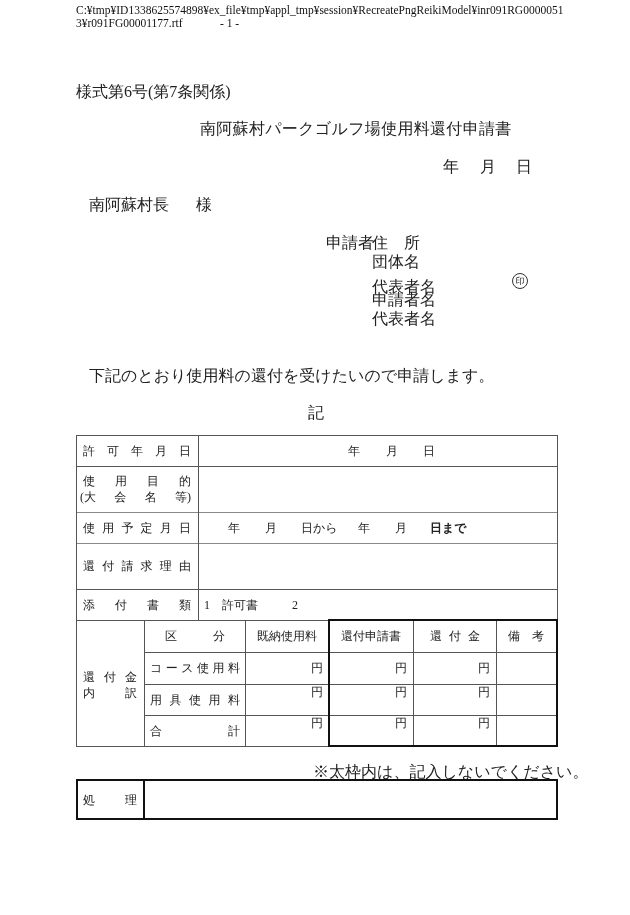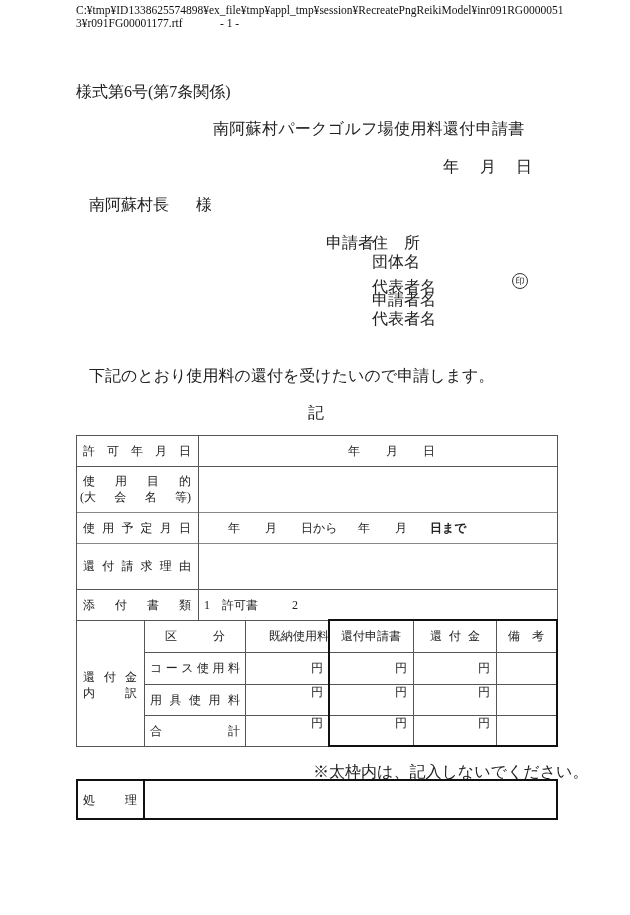--- a/index.html
+++ b/index.html
@@ -17,21 +17,21 @@
   .cell { position:absolute; font-size:12px; line-height:14px; }
 </style>
 </head>
 <body>
 
 <div class="abs hdr" style="left:76px;top:4px;">C:¥tmp¥ID1338625574898¥ex_file¥tmp¥appl_tmp¥session¥RecreatePngReikiModel¥inr091RG0000051</div>
 <div class="abs hdr" style="left:76px;top:17px;">3¥r091FG00001177.rtf</div>
 <div class="abs hdr" style="left:220px;top:17px;">- 1 -</div>
 
 <div class="abs t" style="left:76px;top:85px;">様式第6号(第7条関係)</div>
-<div class="abs t" style="left:200px;top:122px;letter-spacing:0.3px;margin-left:13px;">南阿蘇村パークゴルフ場使用料還付申請書</div>
+<div class="abs t" style="left:200px;top:122px;letter-spacing:0.3px;">南阿蘇村パークゴルフ場使用料還付申請書</div>
 
 <div class="abs t" style="left:443px;top:160px;">年</div>
 <div class="abs t" style="left:480px;top:160px;">月</div>
 <div class="abs t" style="left:516px;top:160px;">日</div>
 
 <div class="abs t" style="left:89px;top:198px;">南阿蘇村長</div>
 <div class="abs t" style="left:196px;top:198px;">様</div>
 
 <div class="abs t" style="left:326px;top:236px;">申請者</div>
 <div class="abs t jus" style="left:372px;top:236px;width:48px;">
@@ -147,21 +147,21 @@
   </div>
 <div class="cell jus" style="left:83px;top:686px;width:54px;">
     <span>内</span>
     <span>訳</span>
   </div>
 
 <div class="cell jus" style="left:165px;top:629px;width:60px;">
     <span>区</span>
     <span>分</span>
   </div>
-<div class="cell" style="left:257px;top:629px;margin-left:12px;">既納使用料</div>
+<div class="cell" style="left:257px;top:629px;">既納使用料</div>
 <div class="cell" style="left:341px;top:629px;">還付申請書</div>
 <div class="cell jus" style="left:430px;top:629px;width:50px;">
     <span>還</span>
     <span>付</span>
     <span>金</span>
   </div>
 <div class="cell jus" style="left:508px;top:629px;width:36px;">
     <span>備</span>
     <span>考</span>
   </div>

